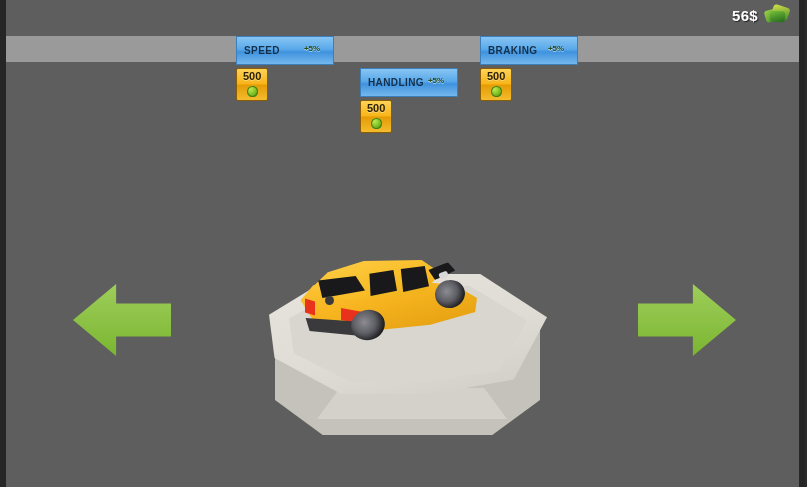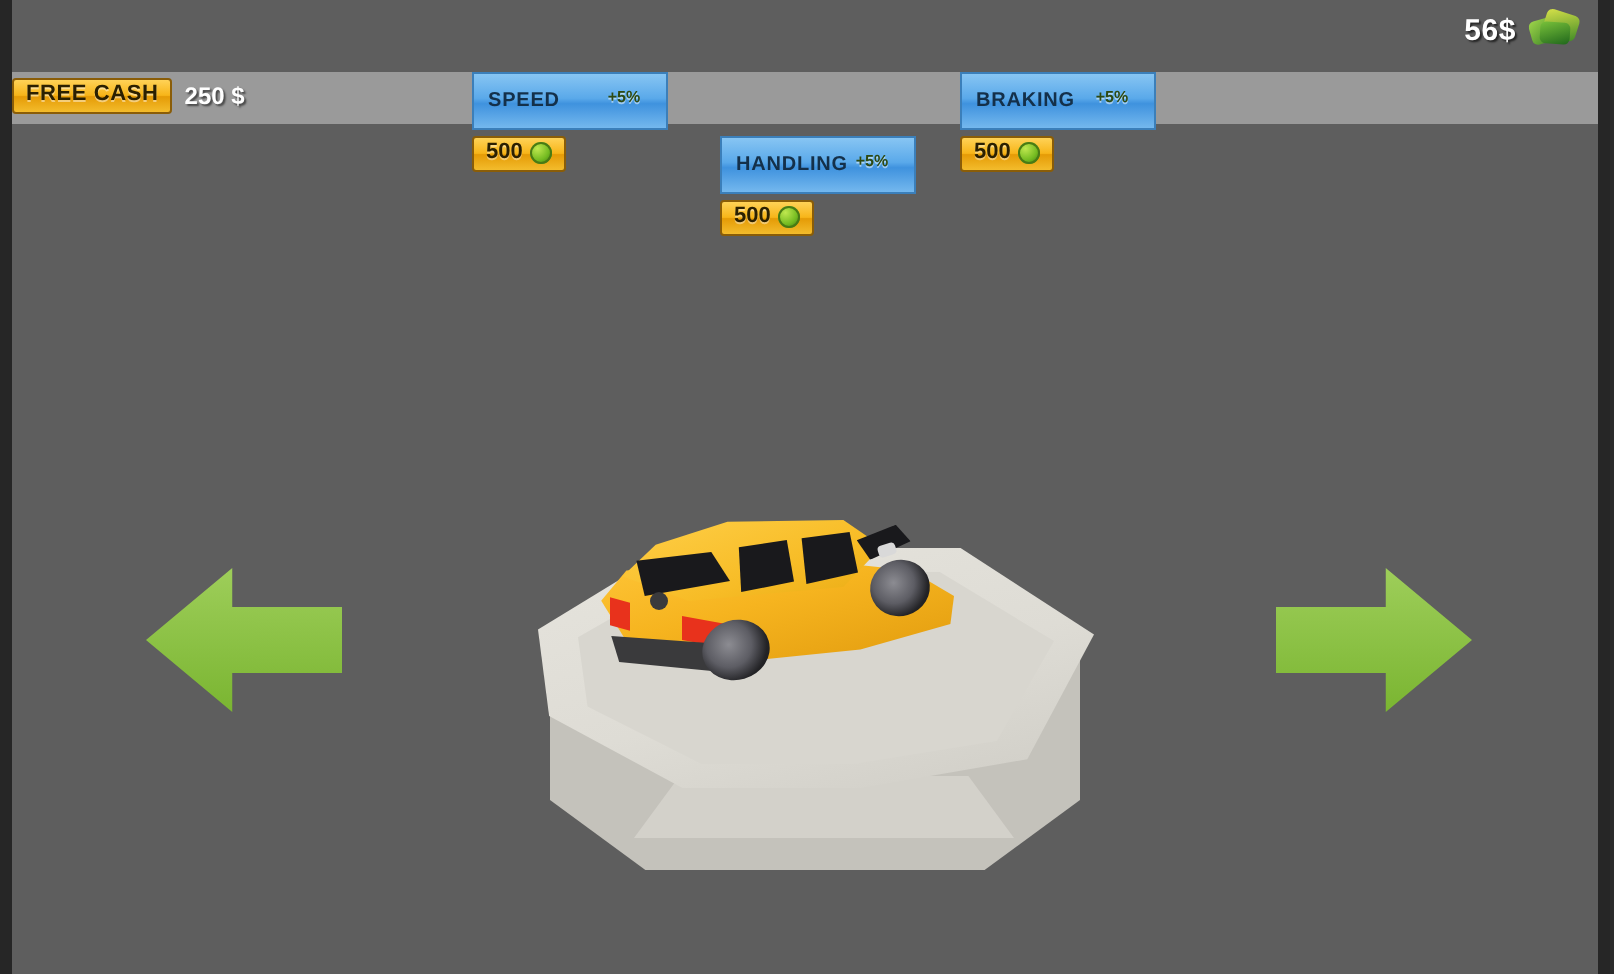--- a/index.html
+++ b/index.html
@@ -163,20 +163,21 @@
   .upgrade .price-tag {
     margin-top: 3px;
     display: inline-flex;
     align-items: center;
     gap: 4px;
     padding: 2px 6px 3px;
     border: 1px solid #8a5d08;
     border-radius: 2px;
     background: linear-gradient(180deg,#ffd257 0%,#f7b519 48%,#e59b06 52%,#f3bc2c 100%);
     box-sizing: border-box;
+    flex-direction: column;
   }
   .price-tag .price-value {
     color: #2b2000;
     font-size: 11px;
     font-weight: bold;
     text-shadow: 0 1px 0 rgba(255,255,255,.4);
     line-height: 1;
   }
   .coin {
     width: 11px;
@@ -372,24 +373,20 @@
     <span class="money-amount">56$</span>
     <span class="cash-icon">
       <span class="bill b1"></span>
         <span class="bill b2"></span>
         <span class="bill b3"></span>
     </span>
   </div>
 
   <div id="toolbar"></div>
 
-  <div id="free-cash">
-    <span class="gold-tag">FREE CASH</span>
-    <span class="fc-amount">250 $</span>
-  </div>
 
   <div class="upgrade" id="upgrade-speed" style="left:236px;">
     <div class="up-main">
       <span class="up-label">SPEED</span>
       <span class="up-arrow">
         <span class="glyph"></span>
         <span class="pct">+5%</span>
       </span>
     </div>
     <div class="price-tag">

